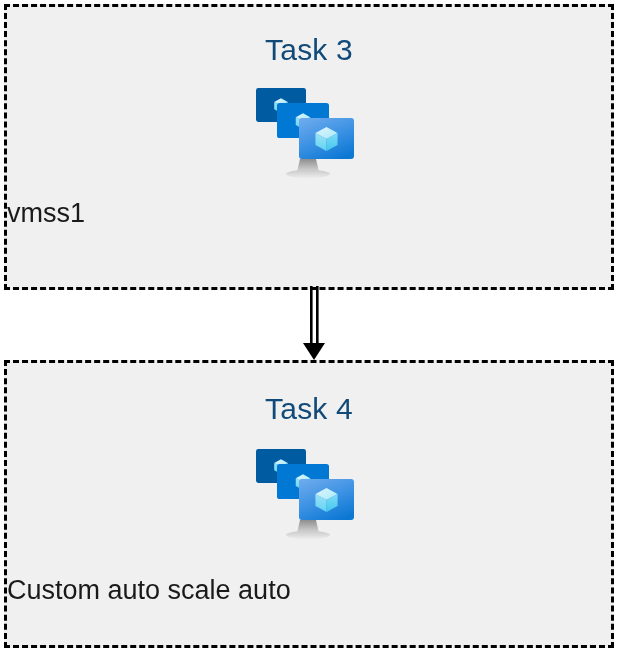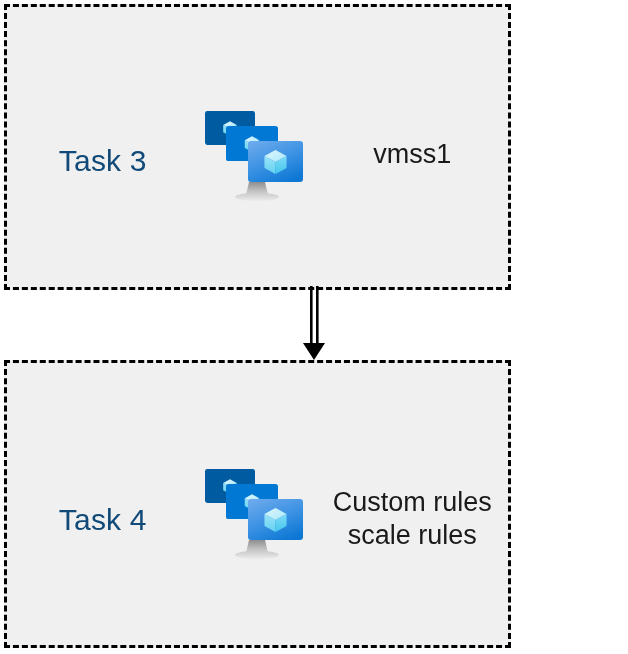--- a/index.html
+++ b/index.html
@@ -18,26 +18,26 @@
   #diagram {
     position: relative;
     width: 628px;
     height: 654px;
     background: #ffffff;
   }
 
   .task-box {
     position: absolute;
     left: 4px;
-    width: 507px;
+    width: 610px;
     background: #f0f0f0;
     border: 3px dashed #000000;
     box-sizing: border-box;
     display: flex;
-    flex-direction: row;
+    flex-direction: column;
     align-items: center;
   }
 
   #task-box-top {
     top: 4px;
     height: 286px;
   }
 
   #task-box-bottom {
     top: 360px;
@@ -60,21 +60,20 @@
   .icon-wrap {
     width: 118px;
     height: 100px;
     position: relative;
   }
 
   #task-box-top .icon-wrap { margin-top: 18px; }
   #task-box-bottom .icon-wrap { margin-top: 20px; }
 
   .caption-block {
-    text-align: center;
     color: #1a1a1a;
     font-size: 27px;
     font-weight: 400;
     line-height: 1.22;
     width: 100%;
   }
 
   #task-box-top .caption-block { margin-top: 14px; }
   #task-box-bottom .caption-block { margin-top: 30px; }
 
@@ -225,18 +224,18 @@
         <rect x="49" y="35" width="55" height="41" rx="3" fill="url(#frontScreenGradB)"></rect>
         <g transform="translate(76.5,55) scale(0.92)">
           <path d="M0 -12 L12 -5.5 L0 1 L-12 -5.5 Z" fill="url(#cubeTopLB)"></path>
           <path d="M-12 -5.5 L0 1 L0 14 L-12 7.5 Z" fill="url(#cubeLeftB)"></path>
           <path d="M12 -5.5 L0 1 L0 14 L12 7.5 Z" fill="url(#cubeRightB)"></path>
         </g>
       </svg>
     </div>
 
     <div class="caption-block">
-      <span class="caption-line">Custom rules scale rules</span>
+      <span class="caption-line">Custom auto scale auto</span>
     </div>
 
   </div>
 
 </div>
 
 </body></html>

